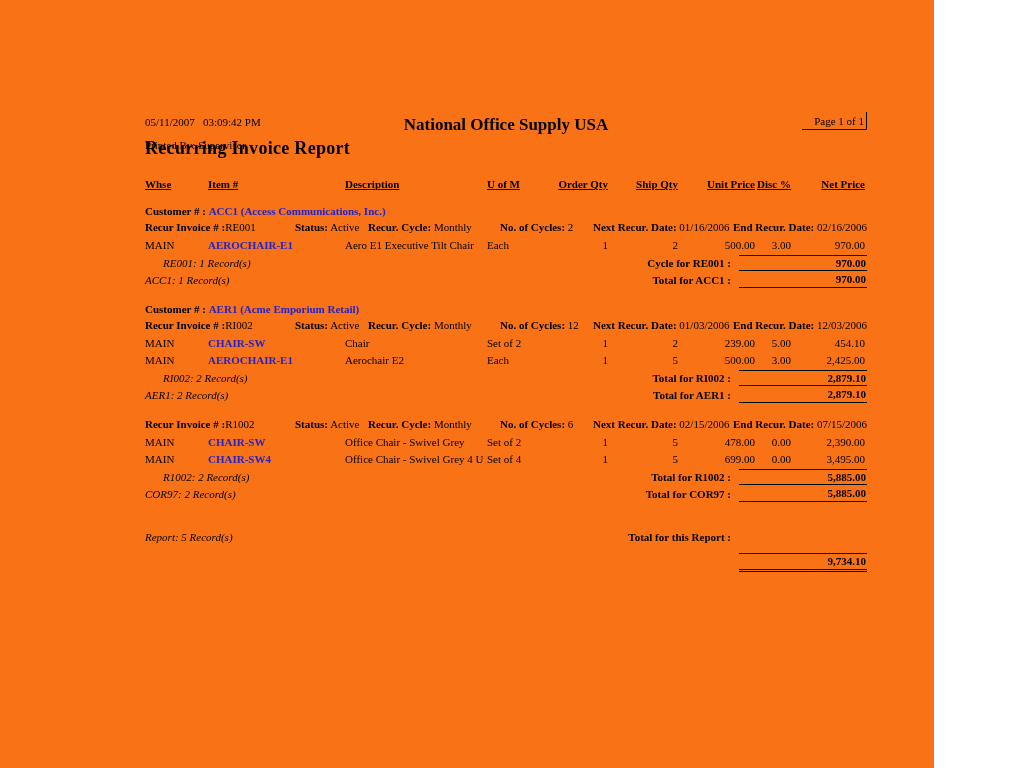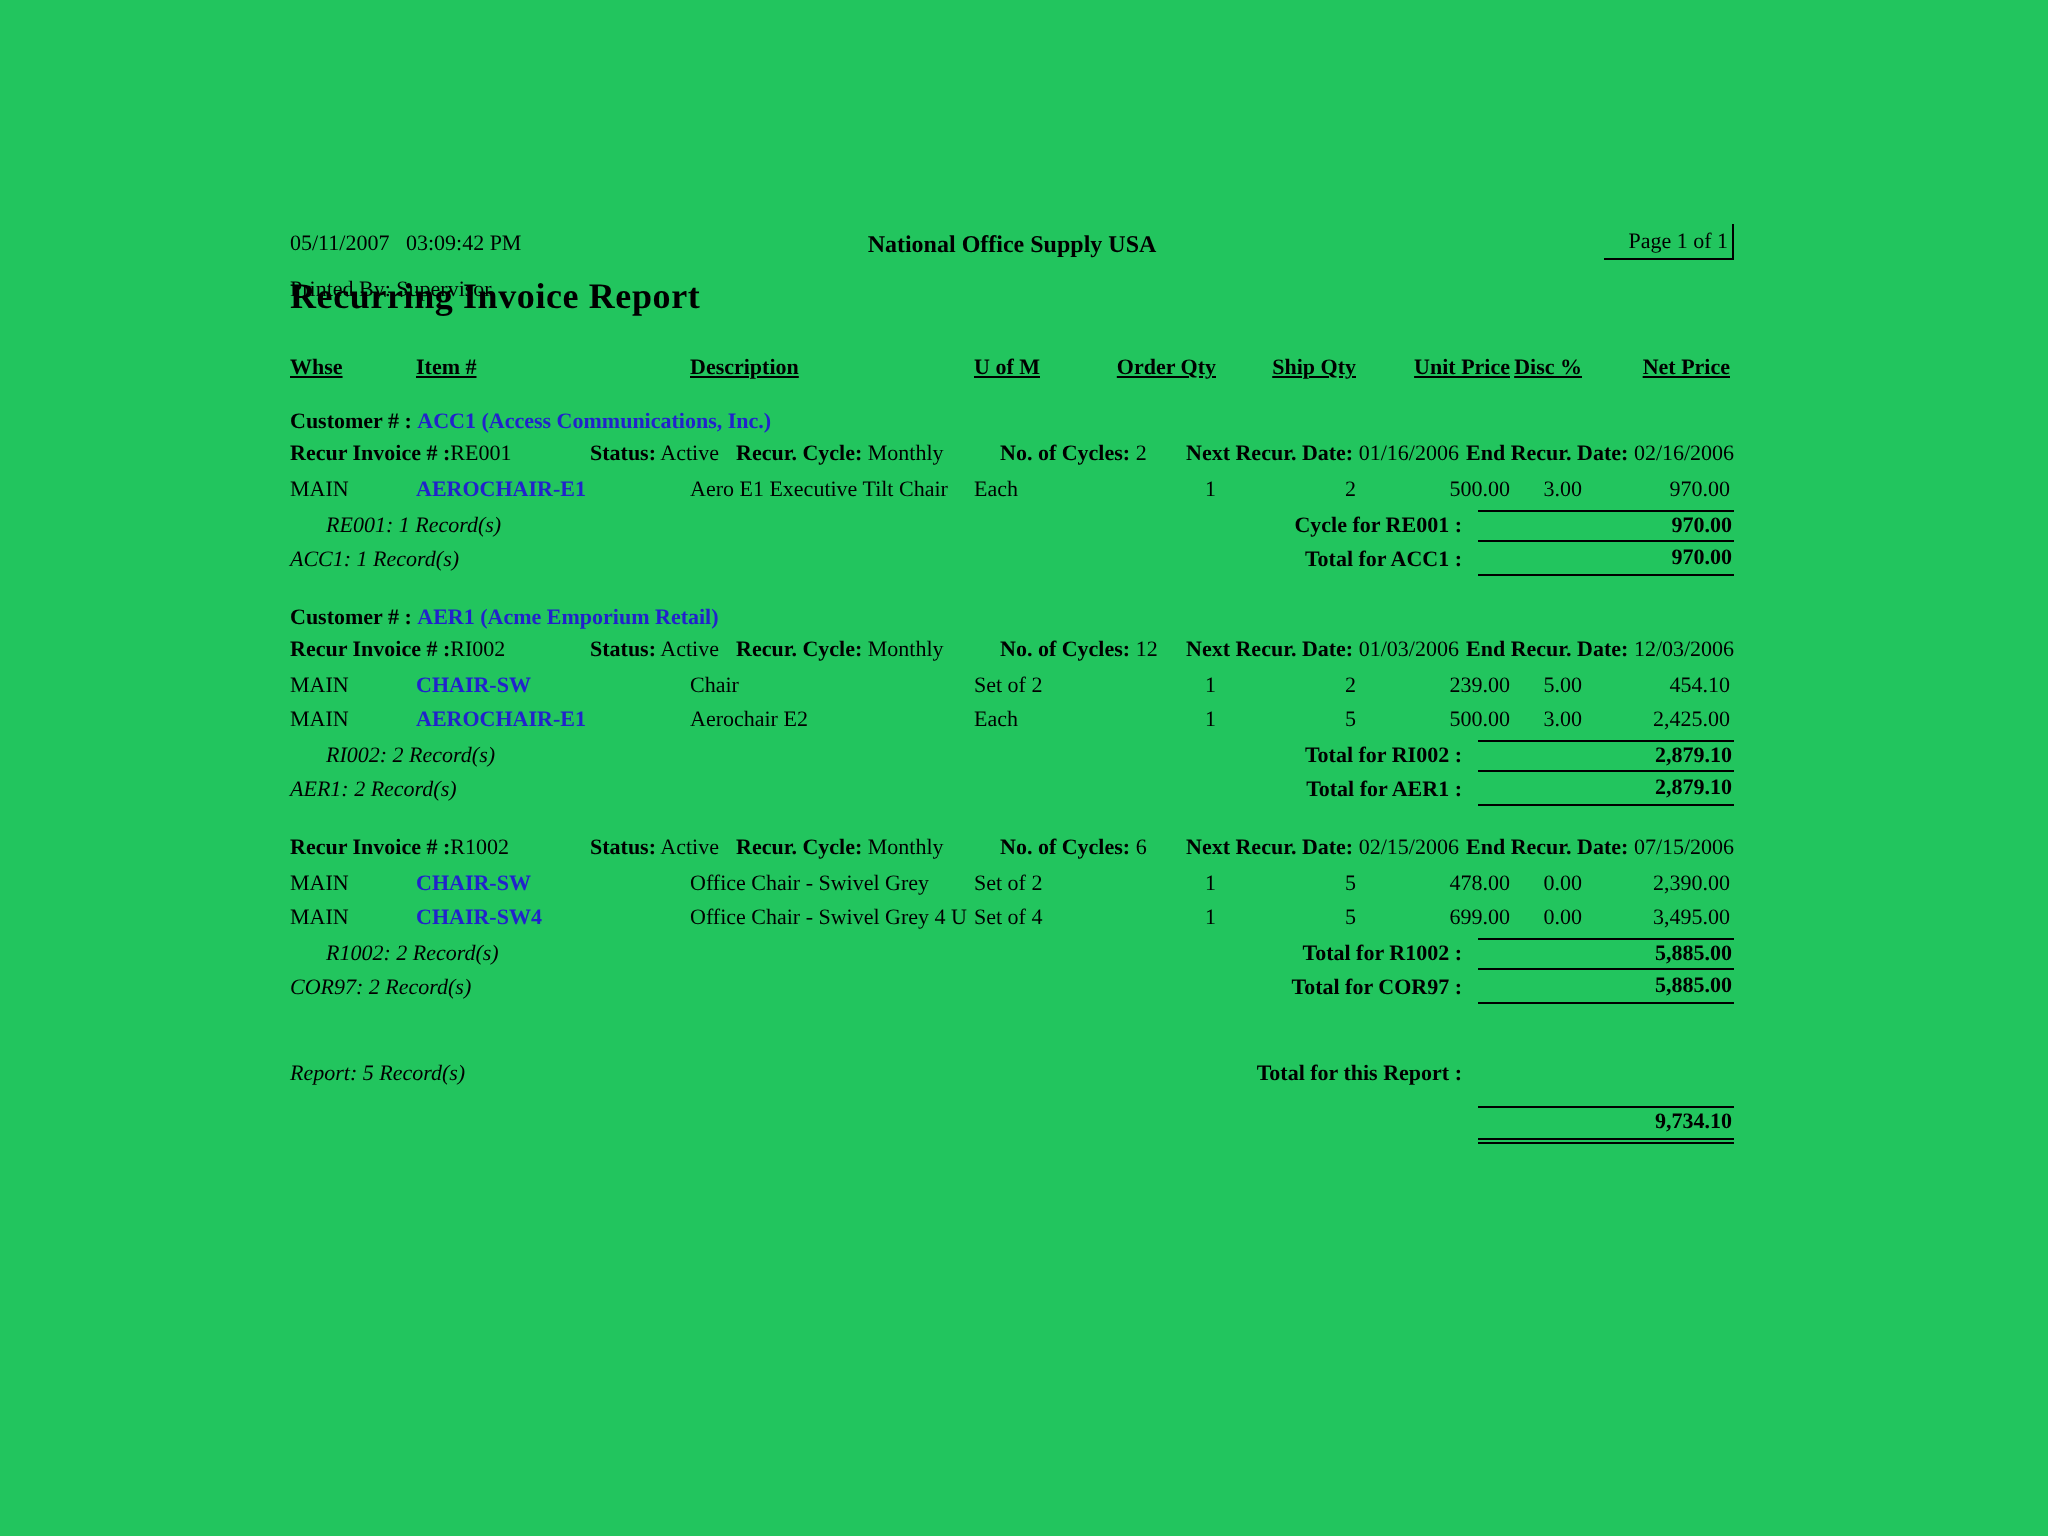--- a/index.html
+++ b/index.html
@@ -1,24 +1,24 @@
 <!DOCTYPE html>
 <html style="--link-blue: #2222CC;"><head>
 <meta charset="utf-8">
 <style>
   *{margin:0;padding:0;box-sizing:border-box;}
   html,body{background:#fff;}
-  .page{position:relative;width:1024px;height:768px;background:#22c55e;overflow:hidden;
+  .page{position:relative;width:934px;height:768px;background:#f97316;overflow:hidden;
         font-family:"Liberation Serif","DejaVu Serif",serif;font-size:11px;color:#000;}
   .report{position:absolute;left:145px;top:112px;width:722px;}
 
   
   .hdr-r1{display:grid;grid-template-columns:1fr auto 1fr;height:22px;}
   .dt{white-space:pre;padding-top:4px;}
-  .company{font-size:12px;font-weight:bold;padding-top:3px;}
+  .company{font-size:17px;font-weight:bold;padding-top:3px;}
   .pagecell{justify-self:end;}
   .pageno{display:inline-block;border-bottom:1px solid #000;border-right:1px solid #000;
           padding:3px 2px 2px 12px;}
   .hdr-r2{position:relative;height:30px;}
   .printedby{position:absolute;left:0;top:5px;}
   .title{text-align:left;font-size:18px;font-weight:bold;padding-top:4px;letter-spacing:.3px;}
 
   
   .cols,.row{display:grid;grid-template-columns:63px 137px 142px 58px 63px 70px 77px 36px 74px;}
   .cols{margin-top:14px;height:16px;}

